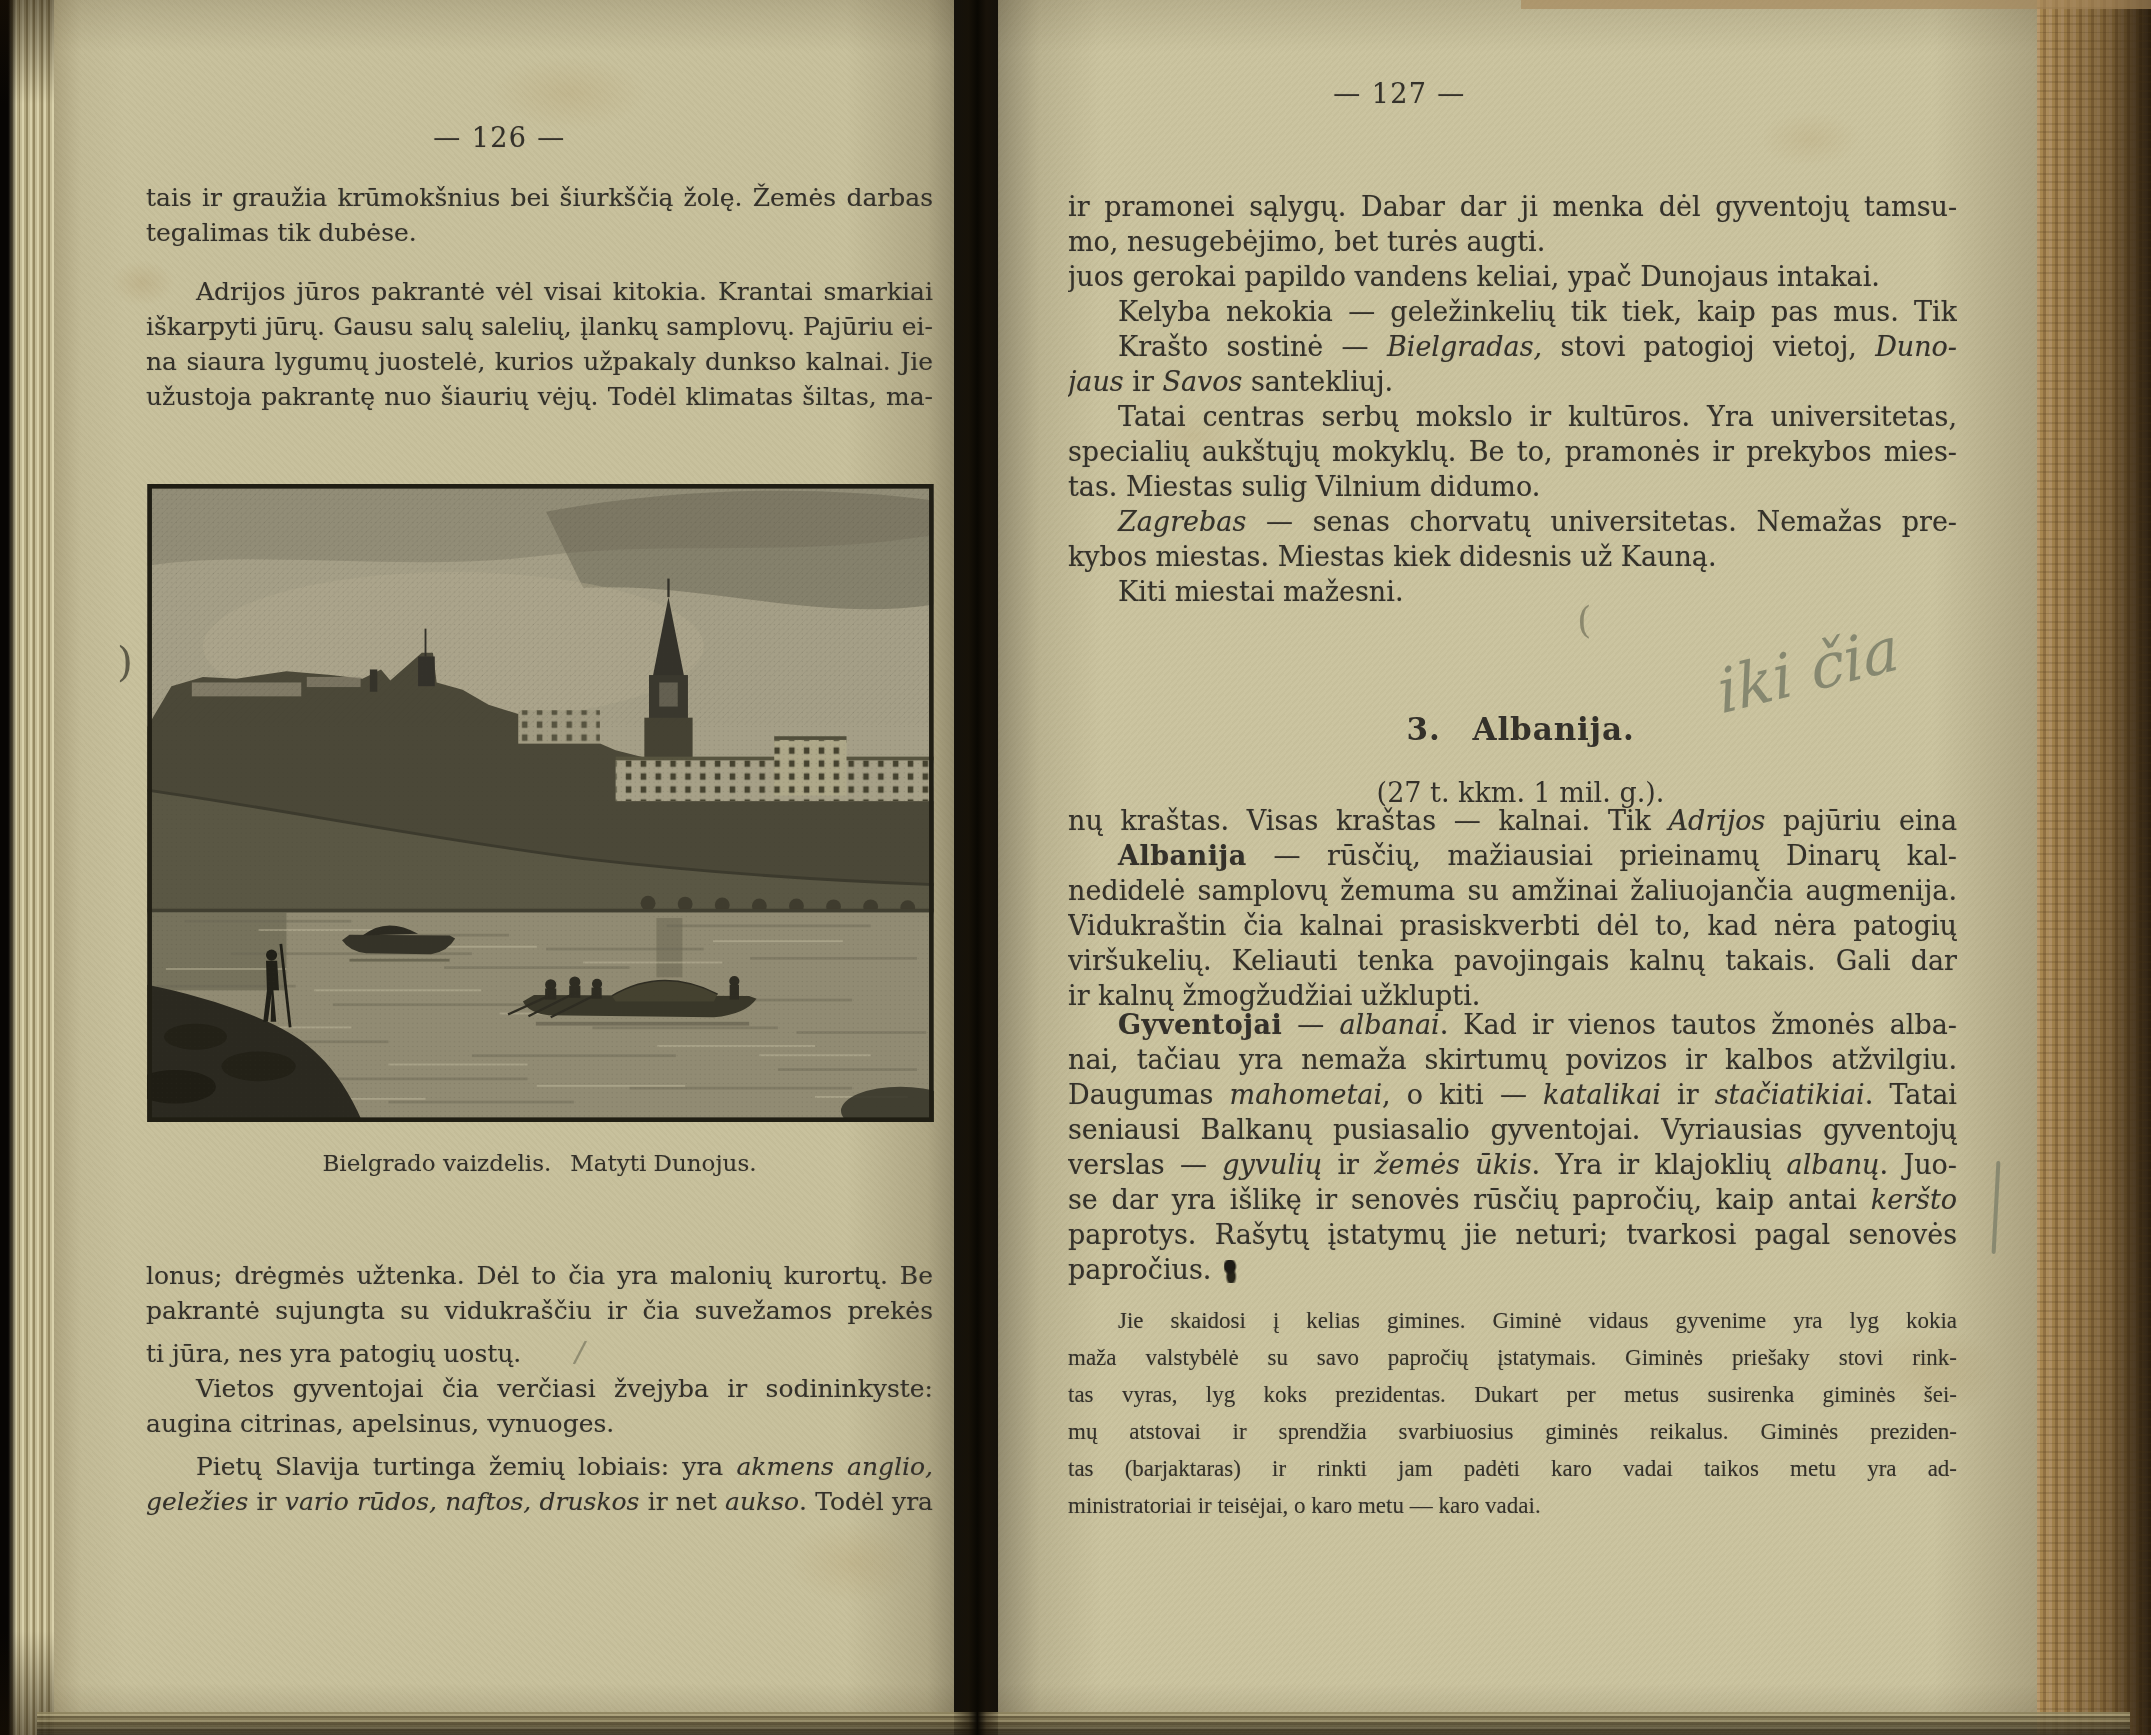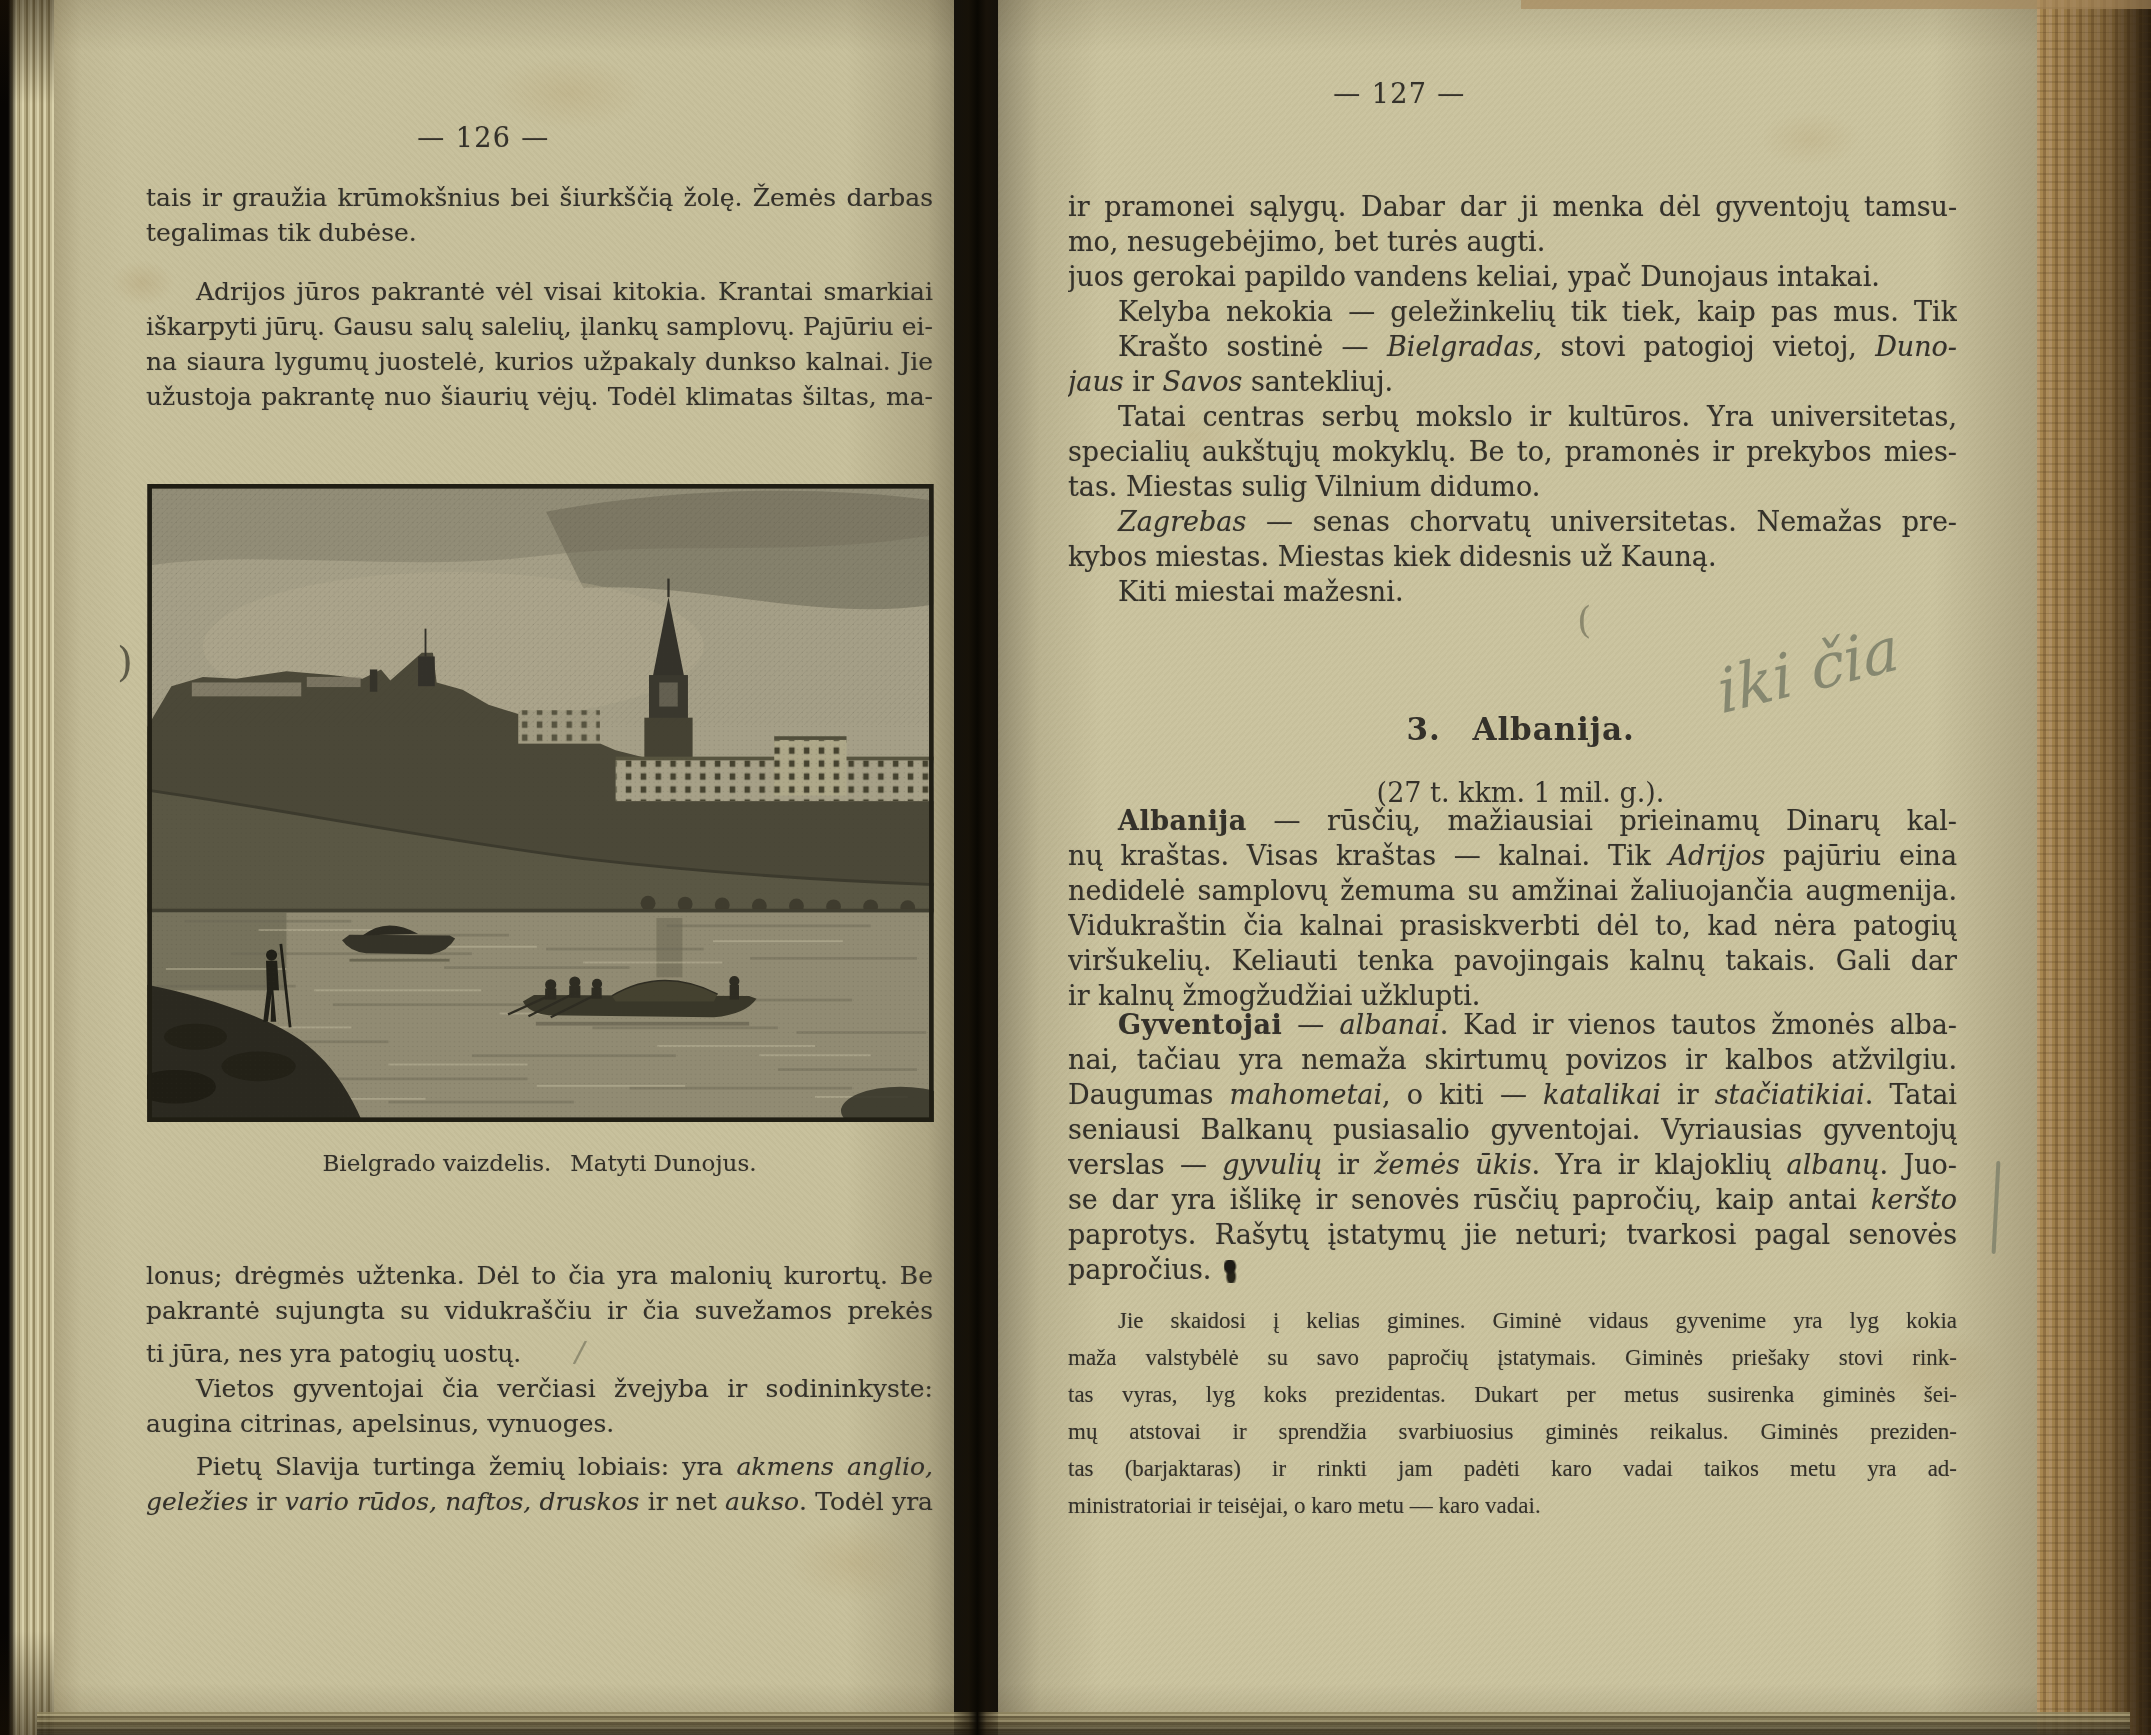--- a/index.html
+++ b/index.html
@@ -48,21 +48,21 @@
   .colR{left:1068px;width:889px;font-size:27px;line-height:35px;}
   .ln{text-align:justify;text-align-last:justify;height:35px;overflow:hidden;}
   .ln.last{text-align-last:auto;}
   .ln.ind{text-indent:50px;}
   .ln.g1{margin-top:24px;}
   .ln.g2{margin-top:8px;}
   .ln .i{font-style:italic;}
   .ln .b{font-weight:bold;letter-spacing:0.5px;}
   .small .ln{font-size:23px;line-height:37px;height:37px;font-family:Liberation Serif, serif;}
   .hdr{position:absolute;z-index:3;text-align:center;font-size:27px;letter-spacing:1.4px;text-shadow:0 0 0.9px rgba(52,49,42,.35);}
-  .hdrL{left:146px;width:787px;top:122px;transform:translateX(-56px);}
+  .hdrL{left:162px;width:787px;top:122px;transform:translateX(-56px);}
   .hdrR{left:1025px;width:889px;top:78px;transform:translateX(-70px);}
   .caption{position:absolute;z-index:3;left:146px;width:787px;top:1150px;text-align:center;font-size:23px;text-shadow:0 0 0.9px rgba(52,49,42,.3);}
   .heading{position:absolute;z-index:3;left:1025px;width:889px;top:711px;text-align:center;font-size:31px;font-weight:bold;letter-spacing:0.9px;transform:translateX(51px);}
   .subheading{position:absolute;z-index:3;left:1025px;width:889px;top:777px;text-align:center;font-size:27px;transform:translateX(51px);}
 
   
   .pencil-note{position:absolute;z-index:4;left:1714px;top:623px;width:278px;font-style:italic;
     font-size:61px;color:#7b7e68;opacity:.85;transform:rotate(-14deg) skewX(-6deg);white-space:nowrap;}
   .pencil-vline{position:absolute;z-index:4;left:1994px;top:1161px;width:3.7px;height:93px;background:#7d8069;
     opacity:.8;border-radius:2.8px;transform:rotate(3deg);}
@@ -271,22 +271,22 @@
       <div class="ln"><span>specialių aukštųjų mokyklų. Be to, pramonės ir prekybos mies-</span></div>
       <div class="ln last"><span>tas. Miestas sulig Vilnium didumo.</span></div>
       <div class="ln ind"><span class="i">Zagrebas</span><span> — senas chorvatų universitetas. Nemažas pre-</span></div>
       <div class="ln last"><span>kybos miestas. Miestas kiek didesnis už Kauną.</span></div>
       <div class="ln ind last"><span>Kiti miestai mažesni.</span></div>
     </div>
   <div class="heading">3. Albanija.</div>
   <div class="subheading">(27 t. kkm. 1 mil. g.).</div>
   <div class="pencil-note">iki čia</div>
   <div class="txt colR" style="top:803px;">
+      <div class="ln"><span>nų kraštas. Visas kraštas — kalnai. Tik </span><span class="i">Adrijos</span><span> pajūriu eina</span></div>
       <div class="ln ind"><span class="b">Albanija</span><span> — rūsčių, mažiausiai prieinamų Dinarų kal-</span></div>
-      <div class="ln"><span>nų kraštas. Visas kraštas — kalnai. Tik </span><span class="i">Adrijos</span><span> pajūriu eina</span></div>
       <div class="ln"><span>nedidelė samplovų žemuma su amžinai žaliuojančia augmenija.</span></div>
       <div class="ln"><span>Vidukraštin čia kalnai prasiskverbti dėl to, kad nėra patogių</span></div>
       <div class="ln"><span>viršukelių. Keliauti tenka pavojingais kalnų takais. Gali dar</span></div>
       <div class="ln last"><span>ir kalnų žmogžudžiai užklupti.</span></div>
     </div>
   <div class="txt colR" style="top:1007px;">
       <div class="ln ind"><span class="b">Gyventojai</span><span> — </span><span class="i">albanai</span><span>. Kad ir vienos tautos žmonės alba-</span></div>
       <div class="ln"><span>nai, tačiau yra nemaža skirtumų povizos ir kalbos atžvilgiu.</span></div>
       <div class="ln"><span>Daugumas </span><span class="i">mahometai</span><span>, o kiti — </span><span class="i">katalikai</span><span> ir </span><span class="i">stačiatikiai</span><span>. Tatai</span></div>
       <div class="ln"><span>seniausi Balkanų pusiasalio gyventojai. Vyriausias gyventojų</span></div>

